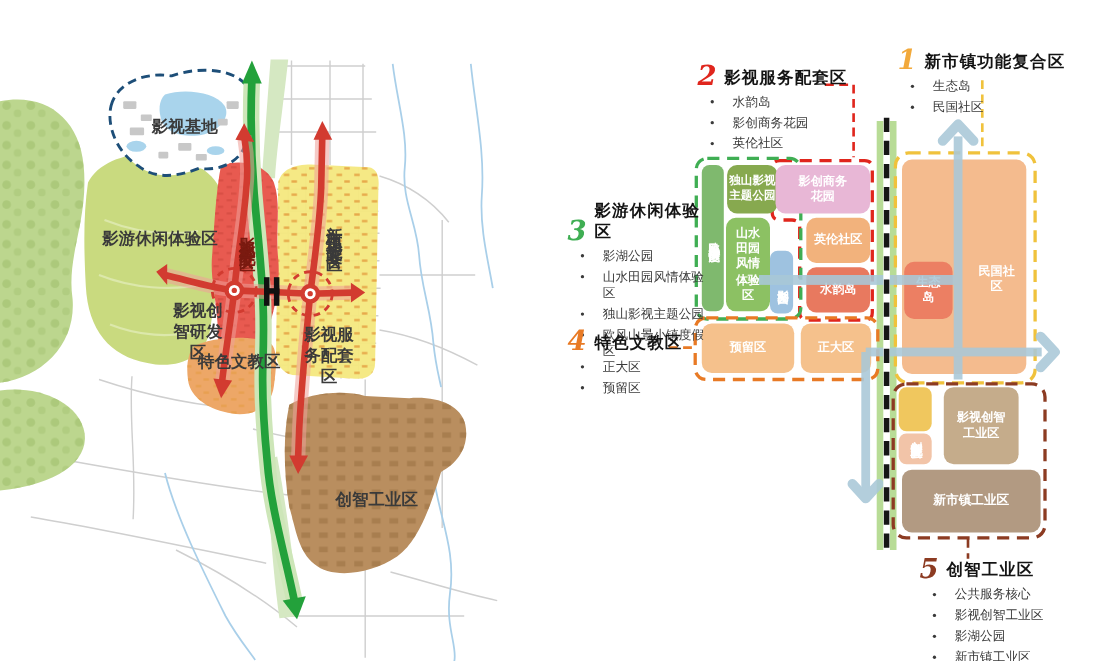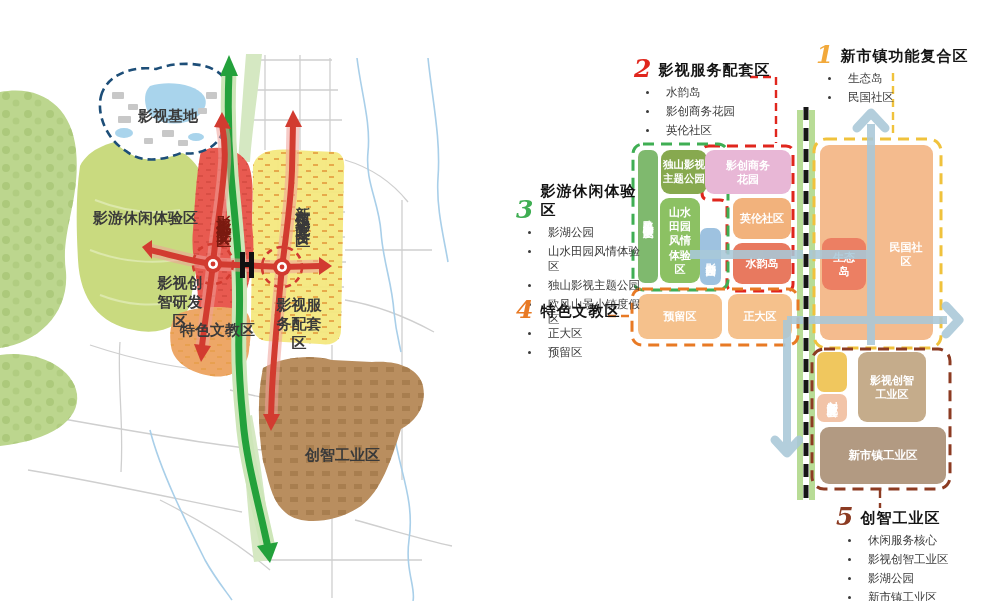--- a/index.html
+++ b/index.html
@@ -300,21 +300,21 @@
       </div>
   </div>
 
   <div class="sec" style="left:836px;top:506px;width:150px;">
     <div class="hd">
         <span class="num" style="color:#8c3b22;">5</span>
       <span class="ttl">创智工业区</span>
       </div>
     <div class="li">
         <span class="dot"></span>
-        <span>休闲服务核心</span>
+        <span>公共服务核心</span>
       </div>
     <div class="li">
         <span class="dot"></span>
         <span>影视创智工业区</span>
       </div>
     <div class="li">
         <span class="dot"></span>
         <span>影湖公园</span>
       </div>
     <div class="li">

